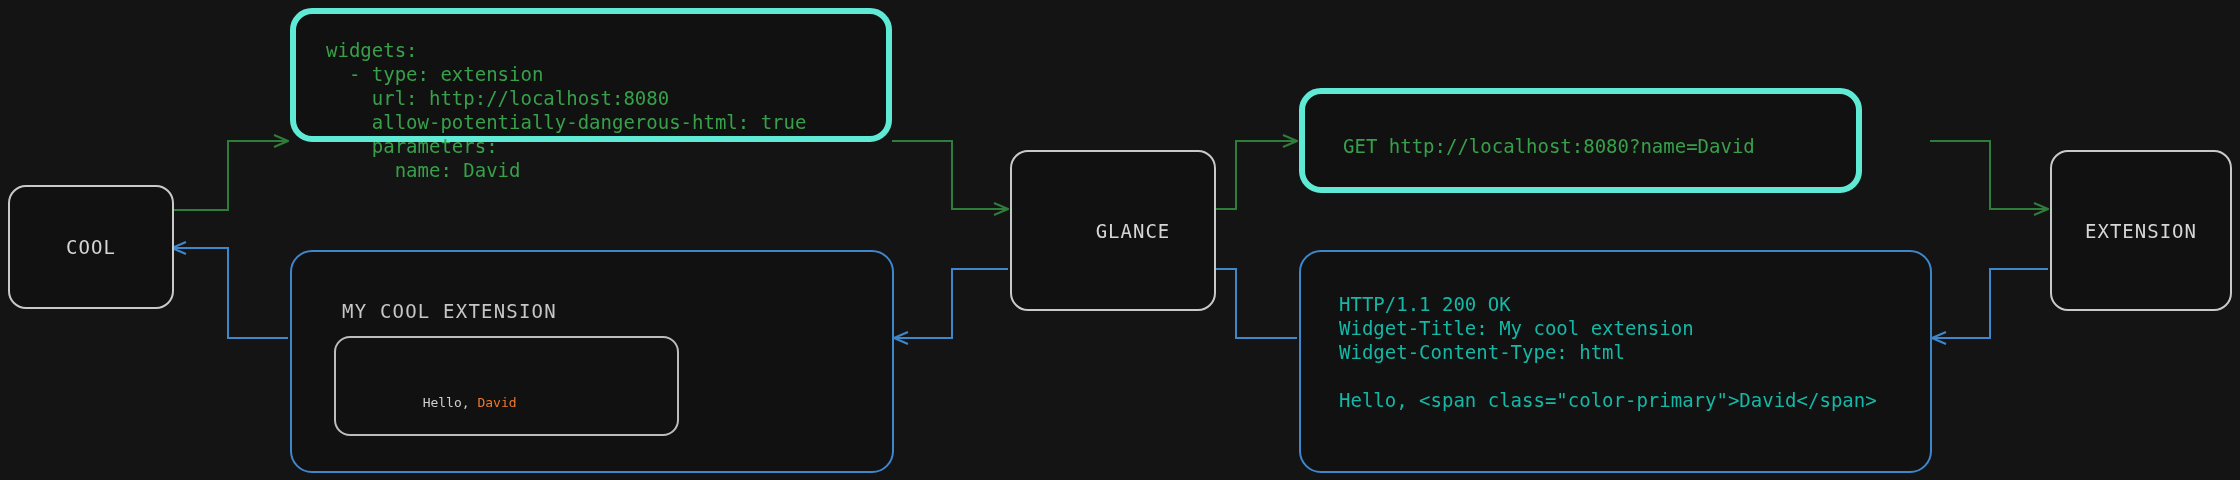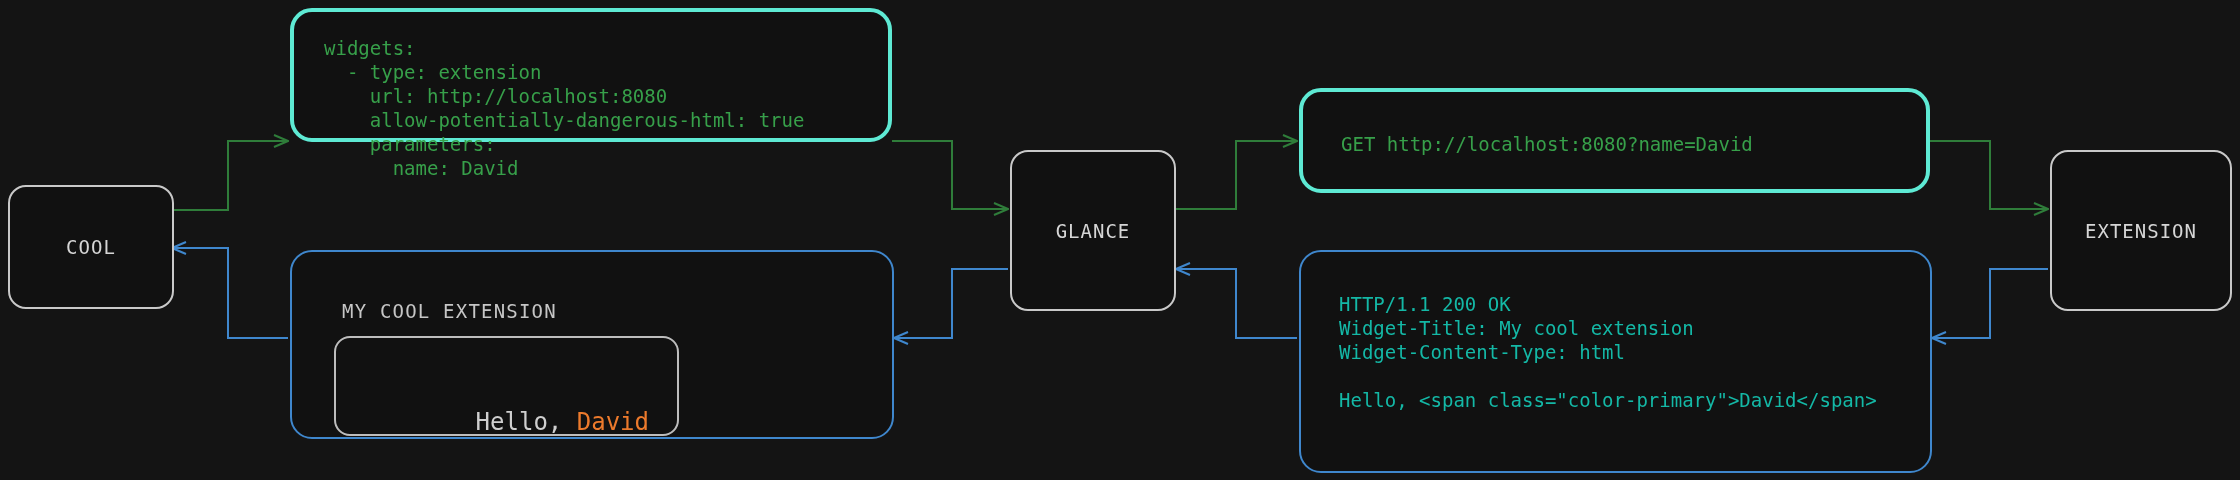--- a/index.html
+++ b/index.html
@@ -21,21 +21,21 @@
     letter-spacing:1px;
   }
   .node-label{font-family:"DejaVu Sans Mono","Liberation Mono",monospace;font-size:19px;color:#d6d6d6;}
 
   .panel{
     position:absolute;
     border-radius:22px;
     background:#111111;
     box-sizing:border-box;
   }
-  .panel.green{border:4px solid #5eead4;}
+  .panel.green{border:6px solid #5eead4;}
   .panel.blue{border:2px solid #3f87cd;}
 
   .code{
     font-family:"DejaVu Sans Mono","Liberation Mono",monospace;
     font-size:19px;
     line-height:24px;
     white-space:pre;
   }
   .code.green{color:#37a04a;}
   .code.blue{color:#14b8a6;}
@@ -46,21 +46,21 @@
   }
   .ext-inner{
     position:absolute;
     border:2px solid #bdbdbd;
     border-radius:16px;
     background:#111111;
     box-sizing:border-box;
   }
   .ext-body{
     font-family:"DejaVu Sans Mono","Liberation Mono",monospace;
-    font-size:24px;color:#cfcfcf;white-space:pre;
+    font-size:13px;color:#cfcfcf;white-space:pre;
   }
   .accent{color:#ec7a2c;}
 </style>
 </head>
 <body>
 
 <div id="stage">
 
   <svg class="wires" viewBox="0 0 2240 480">
     <defs>
@@ -86,47 +86,47 @@
 
     <path d="M1008,269 L952,269 L952,338 L894,338" fill="none" stroke="#3f87cd" stroke-width="2" marker-end="url(#arw-blue)"></path>
 
     <path d="M288,338 L228,338 L228,248 L172,248" fill="none" stroke="#3f87cd" stroke-width="2" marker-end="url(#arw-blue)"></path>
   </svg>
 
   <div class="node" style="left:8px;top:185px;width:162px;height:120px;">
     <span class="node-label">COOL</span>
   </div>
 
-  <div class="node" style="left:1010px;top:150px;width:162px;height:157px;">
+  <div class="node" style="left:1010px;top:150px;width:162px;height:157px;padding-left:40px;">
     <span class="node-label">GLANCE</span>
   </div>
 
   <div class="node" style="left:2050px;top:150px;width:178px;height:157px;">
     <span class="node-label">EXTENSION</span>
   </div>
 
   <div class="panel green" style="left:290px;top:8px;width:602px;height:134px;">
     <div class="code green" style="position:absolute;left:30px;top:24px;">widgets:
   - type: extension
     url: http://localhost:8080
     allow-potentially-dangerous-html: true
     parameters:
       name: David</div>
   </div>
 
-  <div class="panel blue" style="left:290px;top:250px;width:604px;height:189px;">
+  <div class="panel blue" style="left:290px;top:250px;width:604px;height:223px;">
     <div class="ext-title" style="position:absolute;left:50px;top:48px;">MY COOL EXTENSION</div>
     <div class="ext-inner" style="left:42px;top:84px;width:345px;height:100px;">
       <div class="ext-body" style="position:absolute;left:24px;top:42px;">
         <span>Hello, </span><span class="accent">David</span>
       </div>
     </div>
   </div>
 
-  <div class="panel green" style="left:1299px;top:88px;width:631px;height:105px;">
+  <div class="panel green" style="left:1299px;top:88px;width:563px;height:105px;">
     <div class="code green" style="position:absolute;left:38px;top:40px;">GET http://localhost:8080?name=David</div>
   </div>
 
   <div class="panel blue" style="left:1299px;top:250px;width:633px;height:223px;">
     <div class="code blue" style="position:absolute;left:38px;top:40px;">HTTP/1.1 200 OK
 Widget-Title: My cool extension
 Widget-Content-Type: html
 
 Hello, &lt;span class="color-primary"&gt;David&lt;/span&gt;</div>
   </div>

